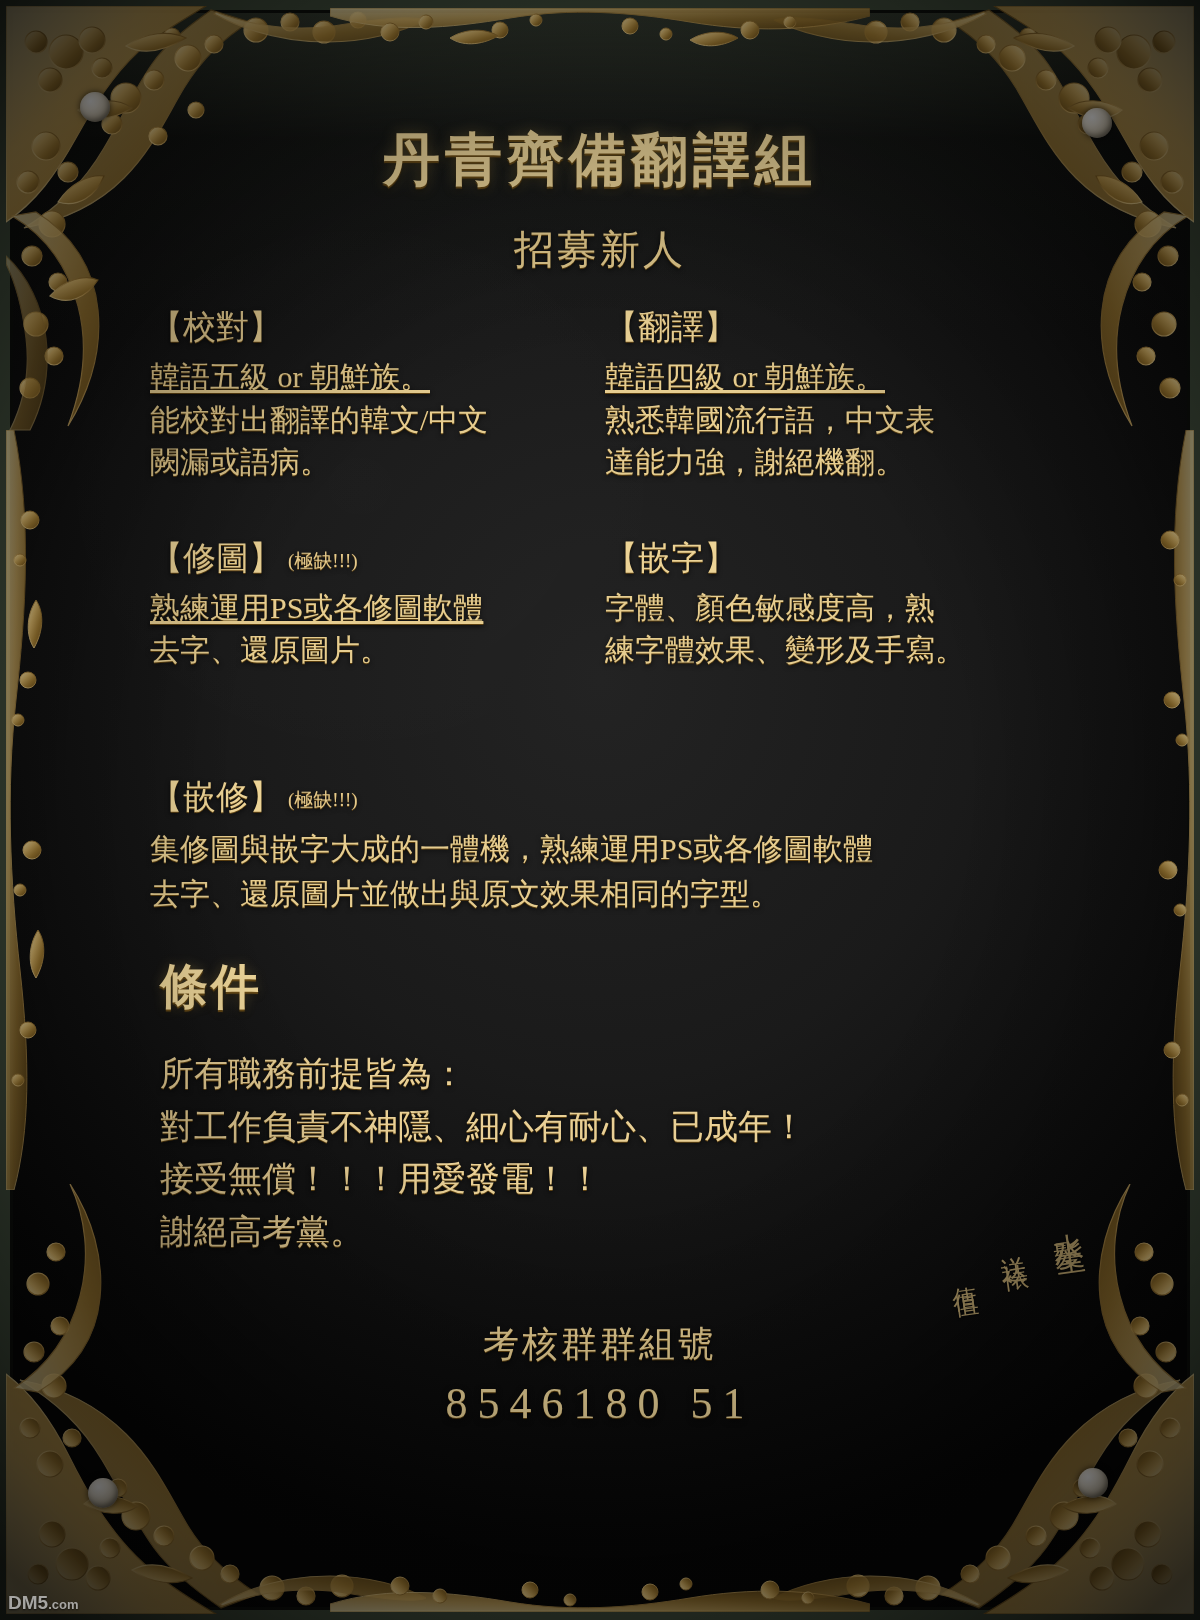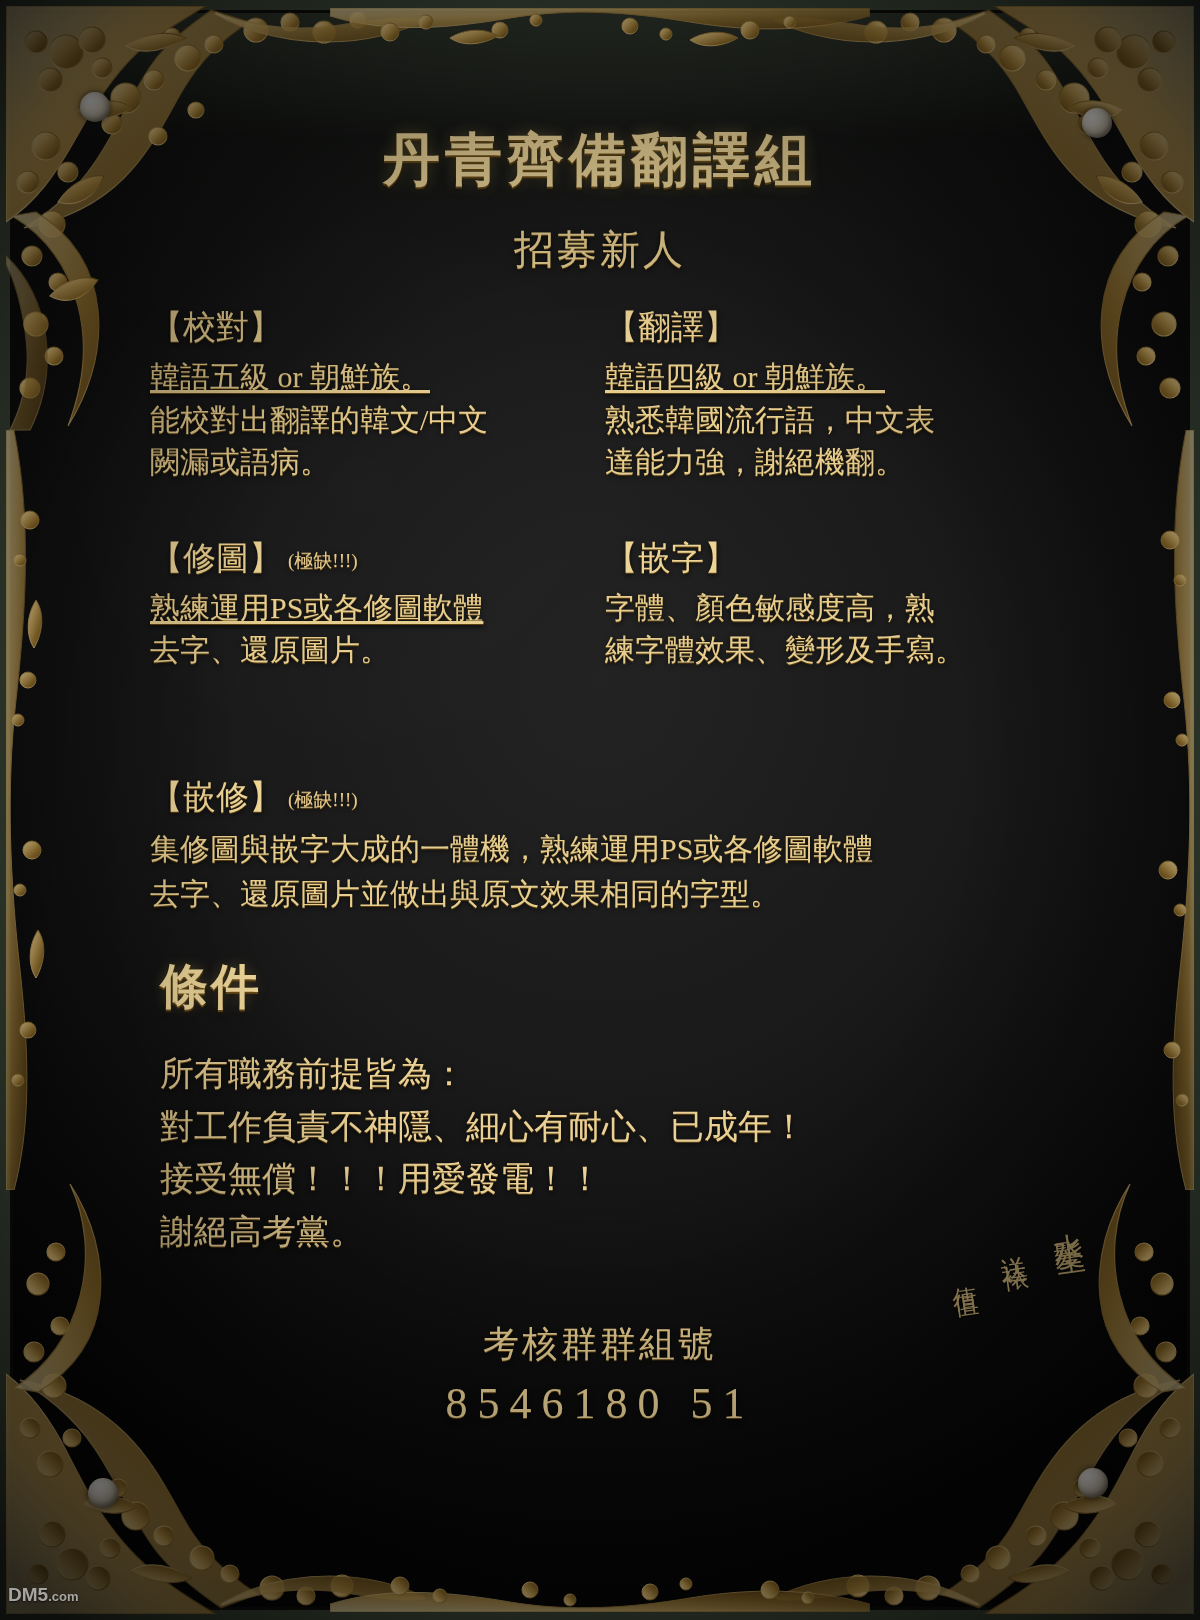--- a/index.html
+++ b/index.html
@@ -241,21 +241,21 @@
     text-shadow: 0 1px 3px rgba(0,0,0,.9);
     transform: rotate(-8deg);
   }
   .sig-col.a { right: 6px; top: 0; }
   .sig-col.b { right: 62px; top: 26px; font-size: 27px; }
   .sig-col.c { right: 112px; top: 58px; font-size: 25px; }
 
   .watermark {
     position: absolute;
     left: 8px;
-    bottom: 14px;
+    bottom: 6px;
     font-family: "Liberation Sans", sans-serif;
     font-size: 19px;
     font-weight: bold;
     color: #cfcfcf;
     opacity: .75;
     letter-spacing: 0px;
     text-shadow: 0 1px 2px rgba(0,0,0,.9);
   }
   .watermark .dot { font-size: 13px; }
 </style>

